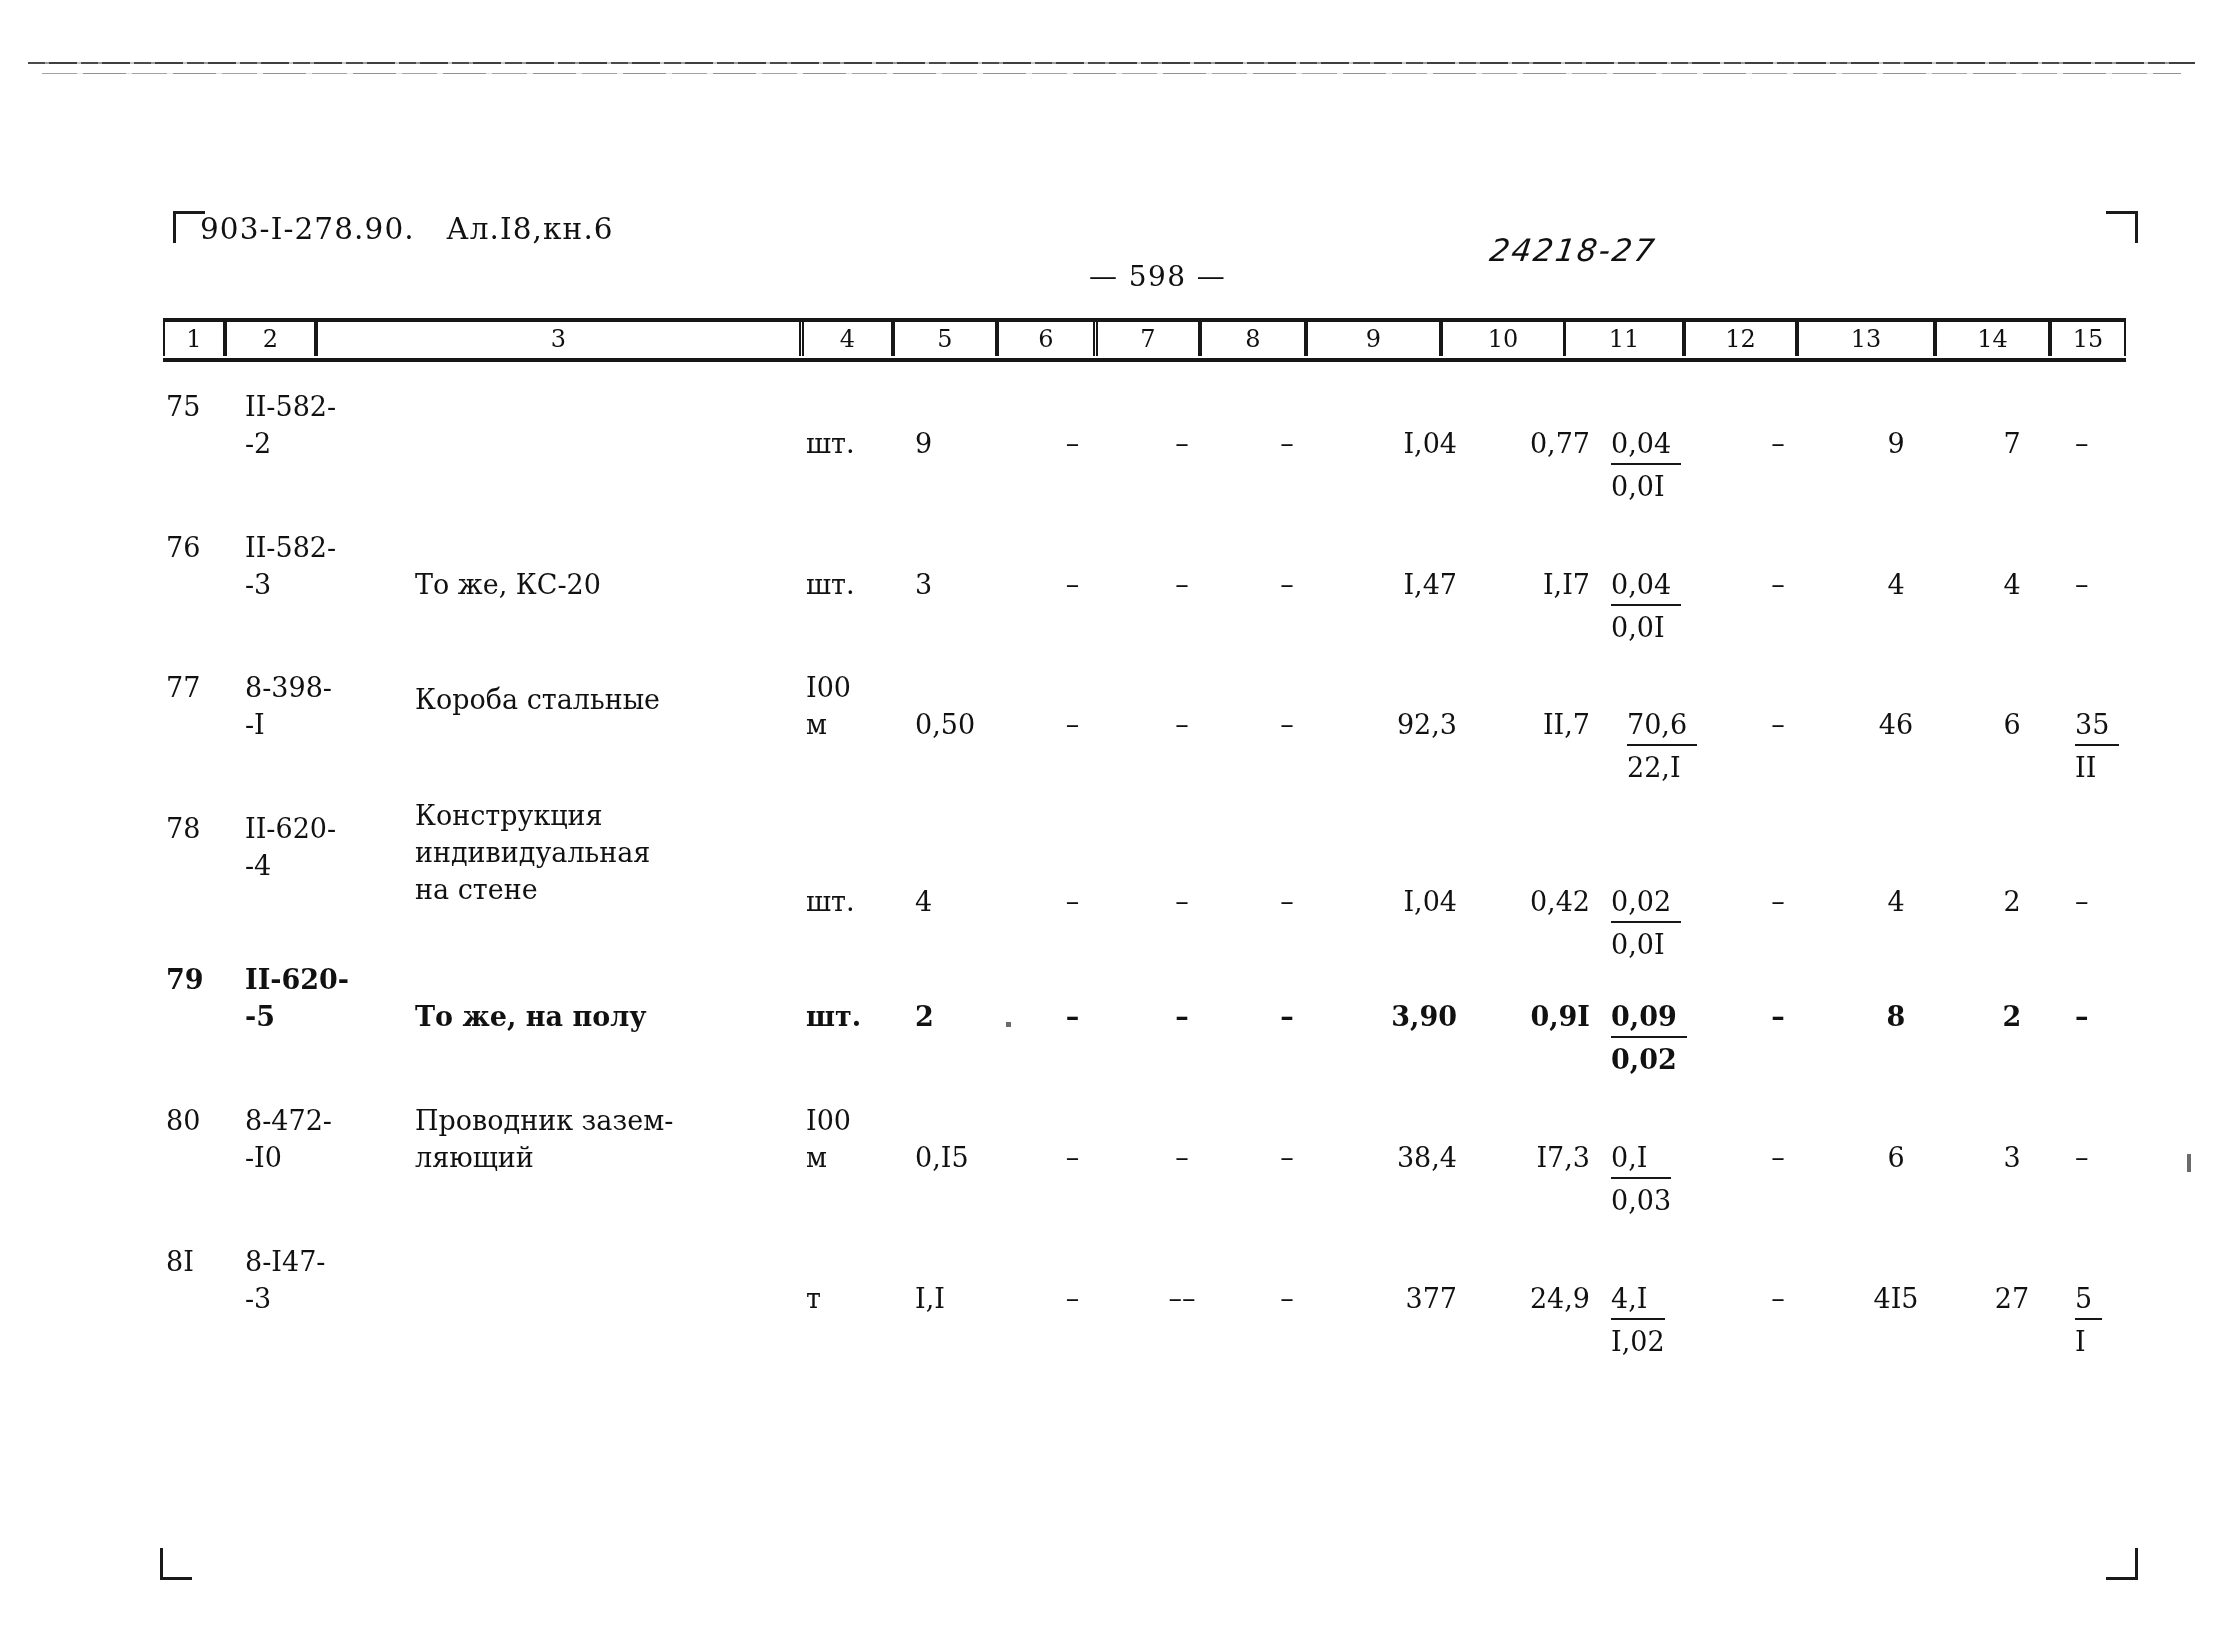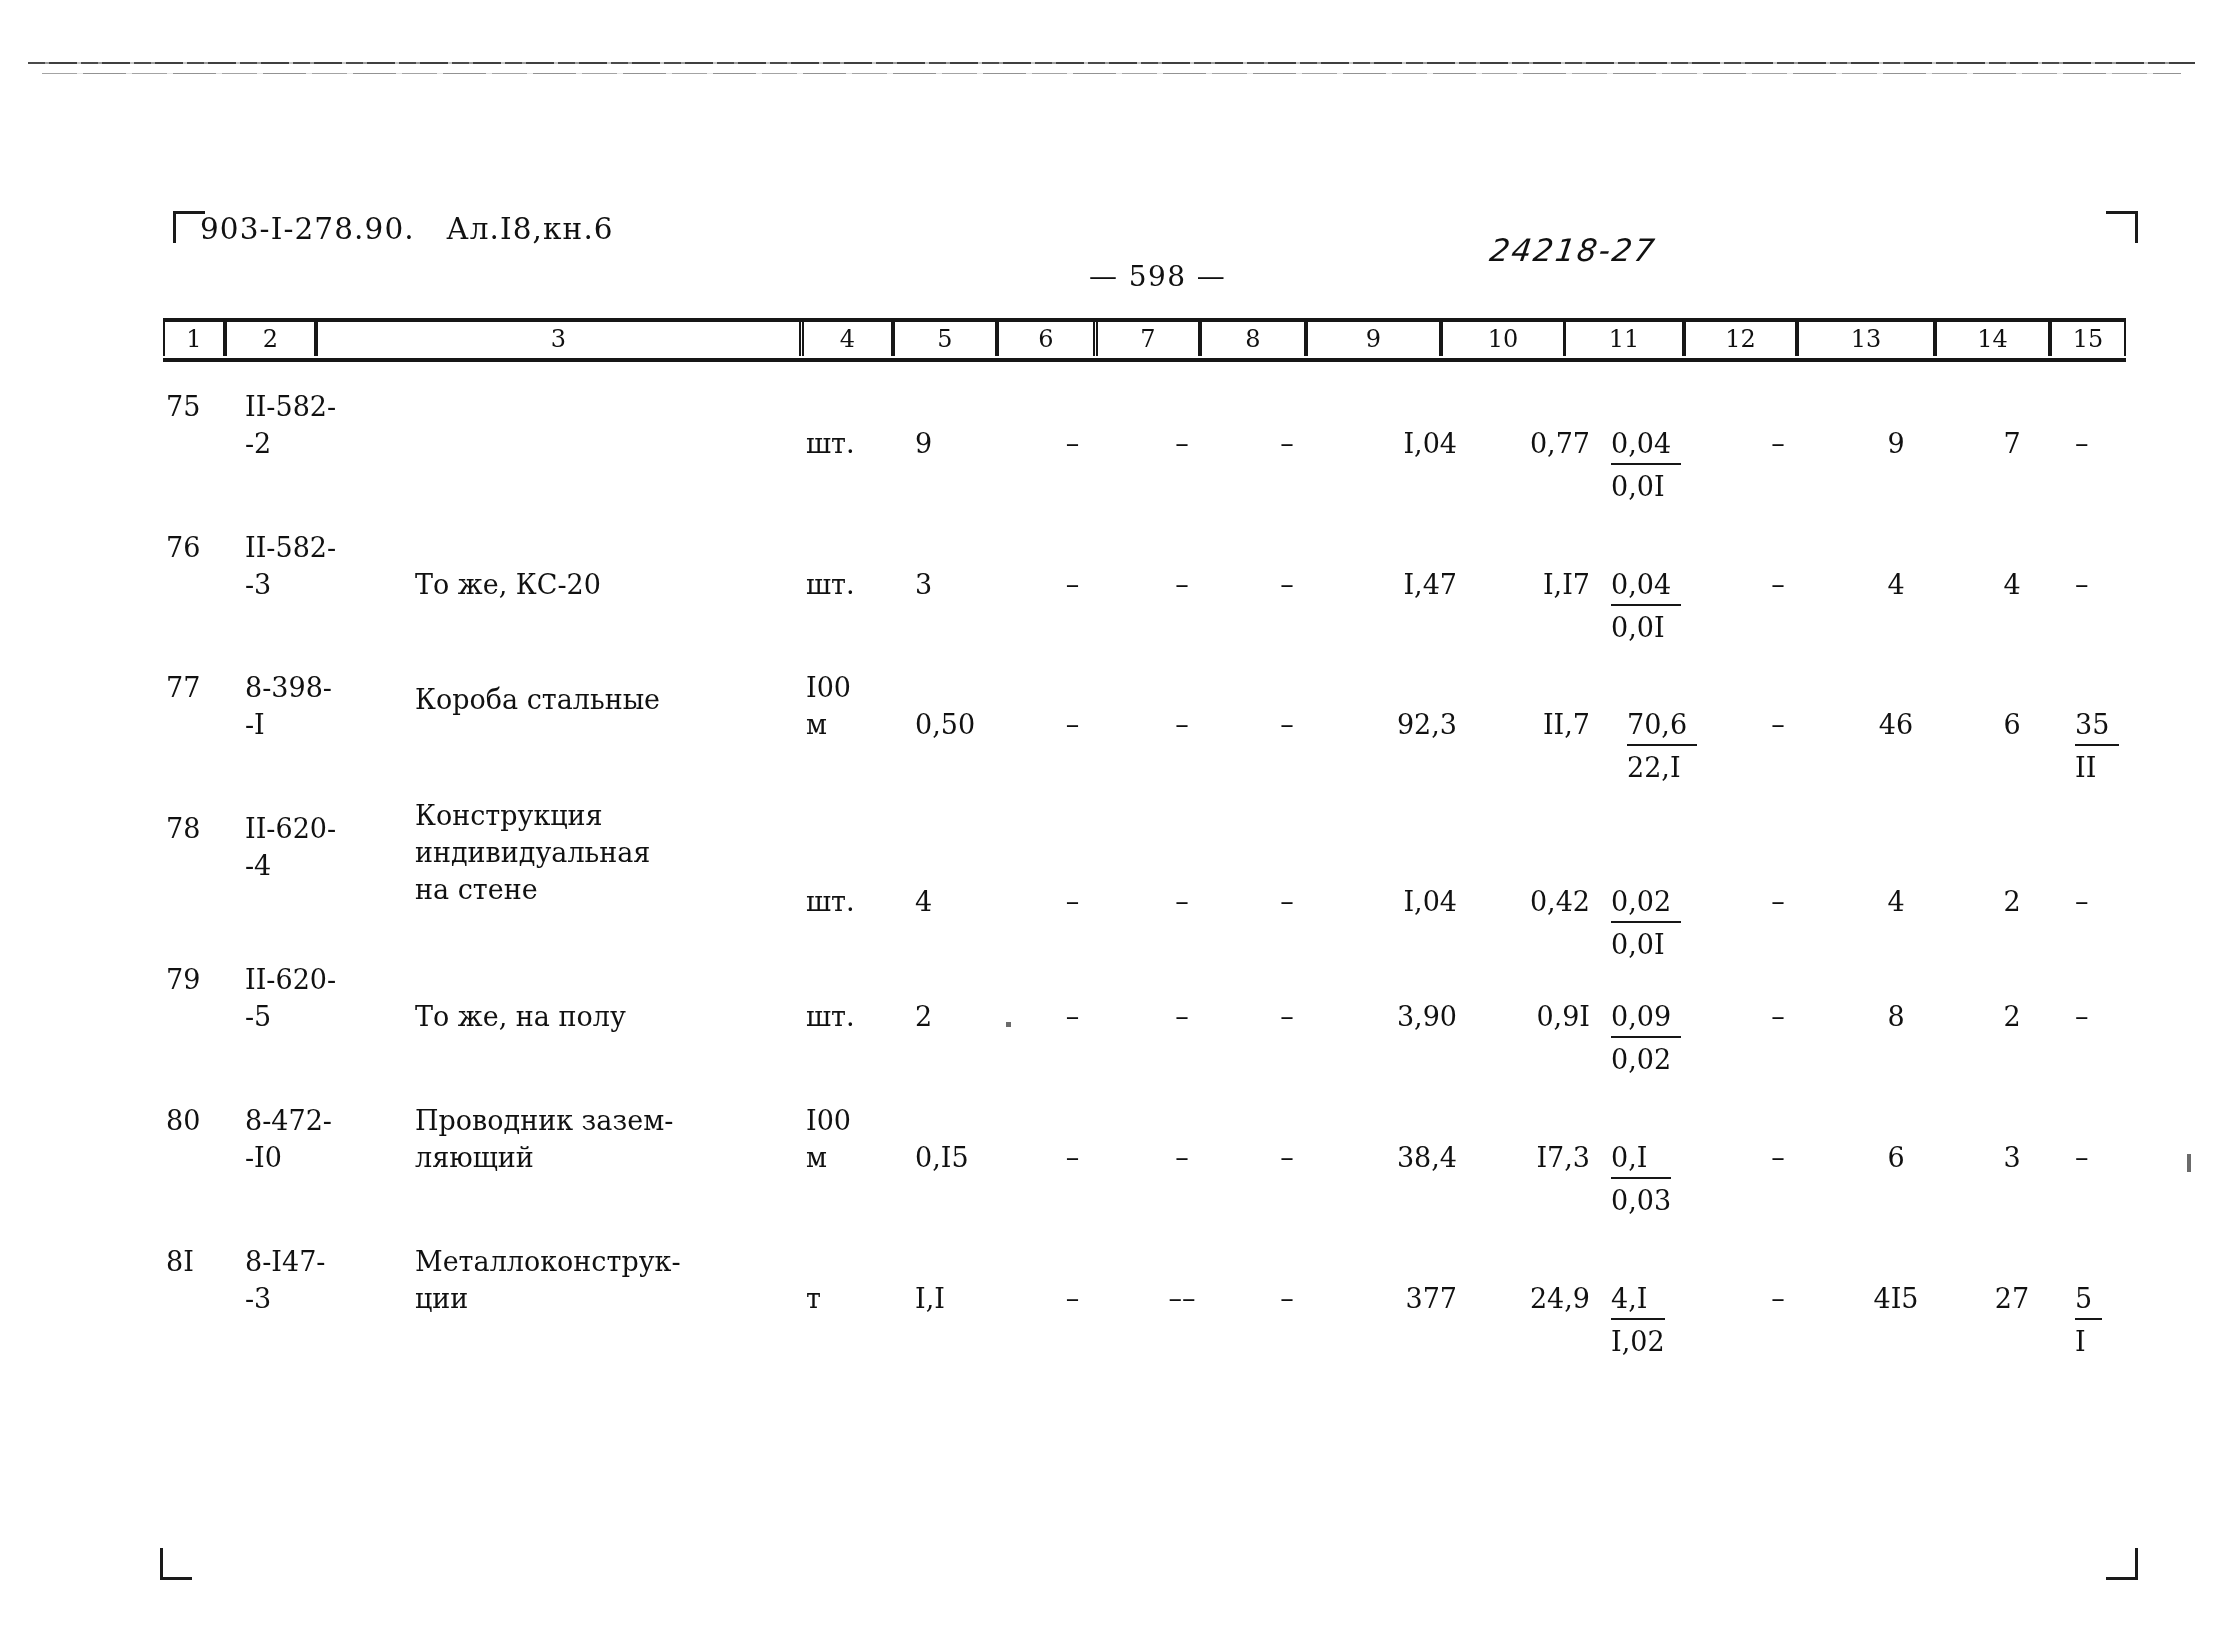--- a/index.html
+++ b/index.html
@@ -266,21 +266,21 @@
       <div class="cell c-c7" style="top: 73px;">–</div>
       <div class="cell c-c8" style="top: 73px;">–</div>
       <div class="cell c-c9" style="top: 73px;">I,04</div>
       <div class="cell c-c10" style="top: 73px;">0,42</div>
       <div class="cell c-c11" style="top: 73px;"><span class="frac"><span class="top">0,02</span><span class="bot">0,0I</span></span></div>
       <div class="cell c-c12" style="top: 73px;">–</div>
       <div class="cell c-c13" style="top: 73px;">4</div>
       <div class="cell c-c14" style="top: 73px;">2</div>
       <div class="cell c-c15" style="top: 73px;">–</div>
     </div>
-    <div class="row" style="position: absolute; left: 0px; top: 573px; width: 1788px;">
+    <div class="row" style="position: absolute; left: 0px; top: 573px; width: 1788px; font-weight: bold;">
       <div class="cell c-num" style="top: 0px;">79</div>
       <div class="cell c-code" style="top: 0px;">II-620-
 -5</div>
       <div class="cell c-name" style="top: 37px;">То же, на полу</div>
       <div class="cell c-unit" style="top: 37px;">шт.</div>
       <div class="cell c-qty" style="top: 37px;">2</div>
       <div class="cell c-c6" style="top: 37px;">–</div>
       <div class="cell c-c7" style="top: 37px;">–</div>
       <div class="cell c-c8" style="top: 37px;">–</div>
       <div class="cell c-c9" style="top: 37px;">3,90</div>
@@ -308,22 +308,20 @@
       <div class="cell c-c11" style="top: 37px;"><span class="frac"><span class="top">0,I</span><span class="bot">0,03</span></span></div>
       <div class="cell c-c12" style="top: 37px;">–</div>
       <div class="cell c-c13" style="top: 37px;">6</div>
       <div class="cell c-c14" style="top: 37px;">3</div>
       <div class="cell c-c15" style="top: 37px;">–</div>
     </div>
     <div class="row" style="position: absolute; left: 0px; top: 855px; width: 2239px;">
       <div class="cell c-num" style="top: 0px;">8I</div>
       <div class="cell c-code" style="top: 0px;">8-I47-
 -3</div>
-      <div class="cell c-name" style="top: 0px;">Металлоконструк-
-ции</div>
       <div class="cell c-unit" style="top: 37px;">т</div>
       <div class="cell c-qty" style="top: 37px;">I,I</div>
       <div class="cell c-c6" style="top: 37px;">–</div>
       <div class="cell c-c7" style="top: 37px;">––</div>
       <div class="cell c-c8" style="top: 37px;">–</div>
       <div class="cell c-c9" style="top: 37px;">377</div>
       <div class="cell c-c10" style="top: 37px;">24,9</div>
       <div class="cell c-c11" style="top: 37px;"><span class="frac"><span class="top">4,I</span><span class="bot">I,02</span></span></div>
       <div class="cell c-c12" style="top: 37px;">–</div>
       <div class="cell c-c13" style="top: 37px;">4I5</div>

